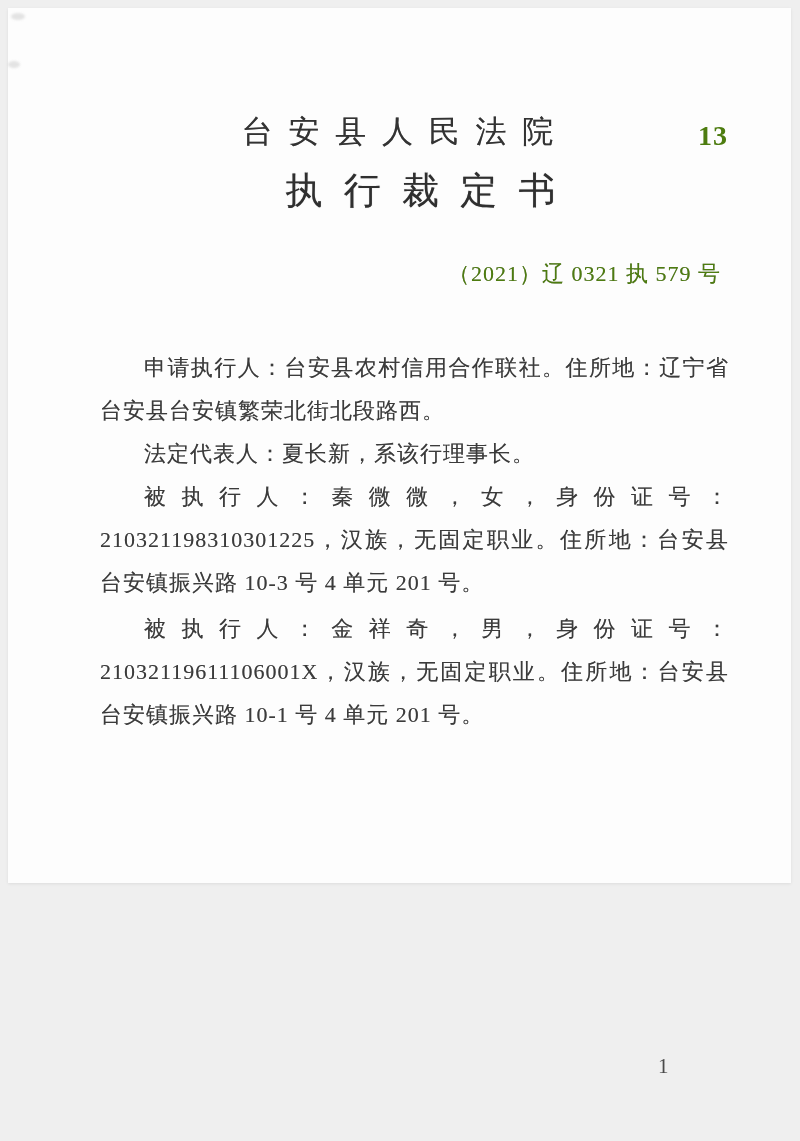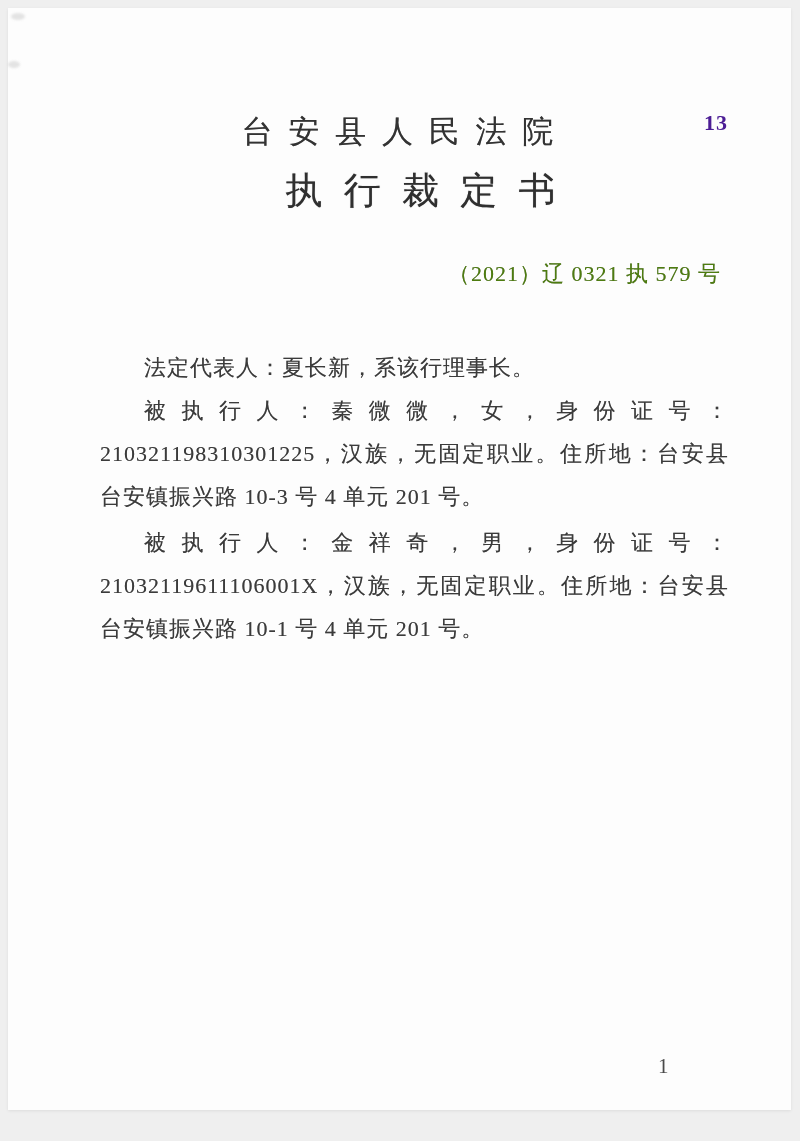--- a/index.html
+++ b/index.html
@@ -9,21 +9,21 @@
     height: 1141px;
     background: #efefef;
     font-family: "Liberation Serif", serif;
     overflow: hidden;
   }
   .page {
     position: absolute;
     left: 8px;
     top: 8px;
     width: 783px;
-    height: 1102px;
+    height: 875px;
     background: #fdfdfd;
     box-shadow: 0 1px 3px rgba(0,0,0,0.08);
     color: #383838;
   }
   
   .artifact {
     position: absolute;
     background: #d9d9d9;
     border-radius: 50%;
     filter: blur(1.2px);
@@ -42,26 +42,26 @@
     font-size: 31px;
     font-weight: normal;
     letter-spacing: 4px;
     line-height: 44px;
     color: #333333;
     text-shadow: 0 0 0.6px rgba(60,60,60,.55);
     white-space: nowrap;
   }
   .stamp-number {
     position: absolute;
-    top: 102px;
+    top: 112px;
     right: 63px;
-    font-size: 22px;
+    font-size: 28px;
     font-weight: bold;
     letter-spacing: 1px;
-    color: #4c1d95;
+    color: #4d7c0f;
   }
   .doc-title {
     margin: 12px 0 0 0;
     font-size: 37px;
     font-weight: normal;
     letter-spacing: 6px;
     line-height: 50px;
     color: #2f2f2f;
     text-shadow: 0 0 0.7px rgba(55,55,55,.55);
     white-space: nowrap;
@@ -112,20 +112,21 @@
 
   <div class="doc-header">
     <h1 class="court-name">台 安 县 人 民 法 院</h1>
     <div class="stamp-number">13</div>
     <h2 class="doc-title">执 行 裁 定 书</h2>
   </div>
 
   <div class="case-number">（2021）辽 0321 执 579 号</div>
 
   <div class="doc-body">
+    <p class="para-1">申请执行人：台安县农村信用合作联社。住所地：辽宁省台安县台安镇繁荣北街北段路西。</p>
     <p class="para-2">法定代表人：夏长新，系该行理事长。</p>
     <p class="para-3">被执行人：秦微微，女，身份证号：210321198310301225，汉族，无固定职业。住所地：台安县台安镇振兴路 10-3 号 4 单元 201 号。</p>
     <p class="para-4">被执行人：金祥奇，男，身份证号：21032119611106001X，汉族，无固定职业。住所地：台安县台安镇振兴路 10-1 号 4 单元 201 号。</p>
   </div>
 
   <div class="page-number">1</div>
 
 </div>
 
 </body></html>

